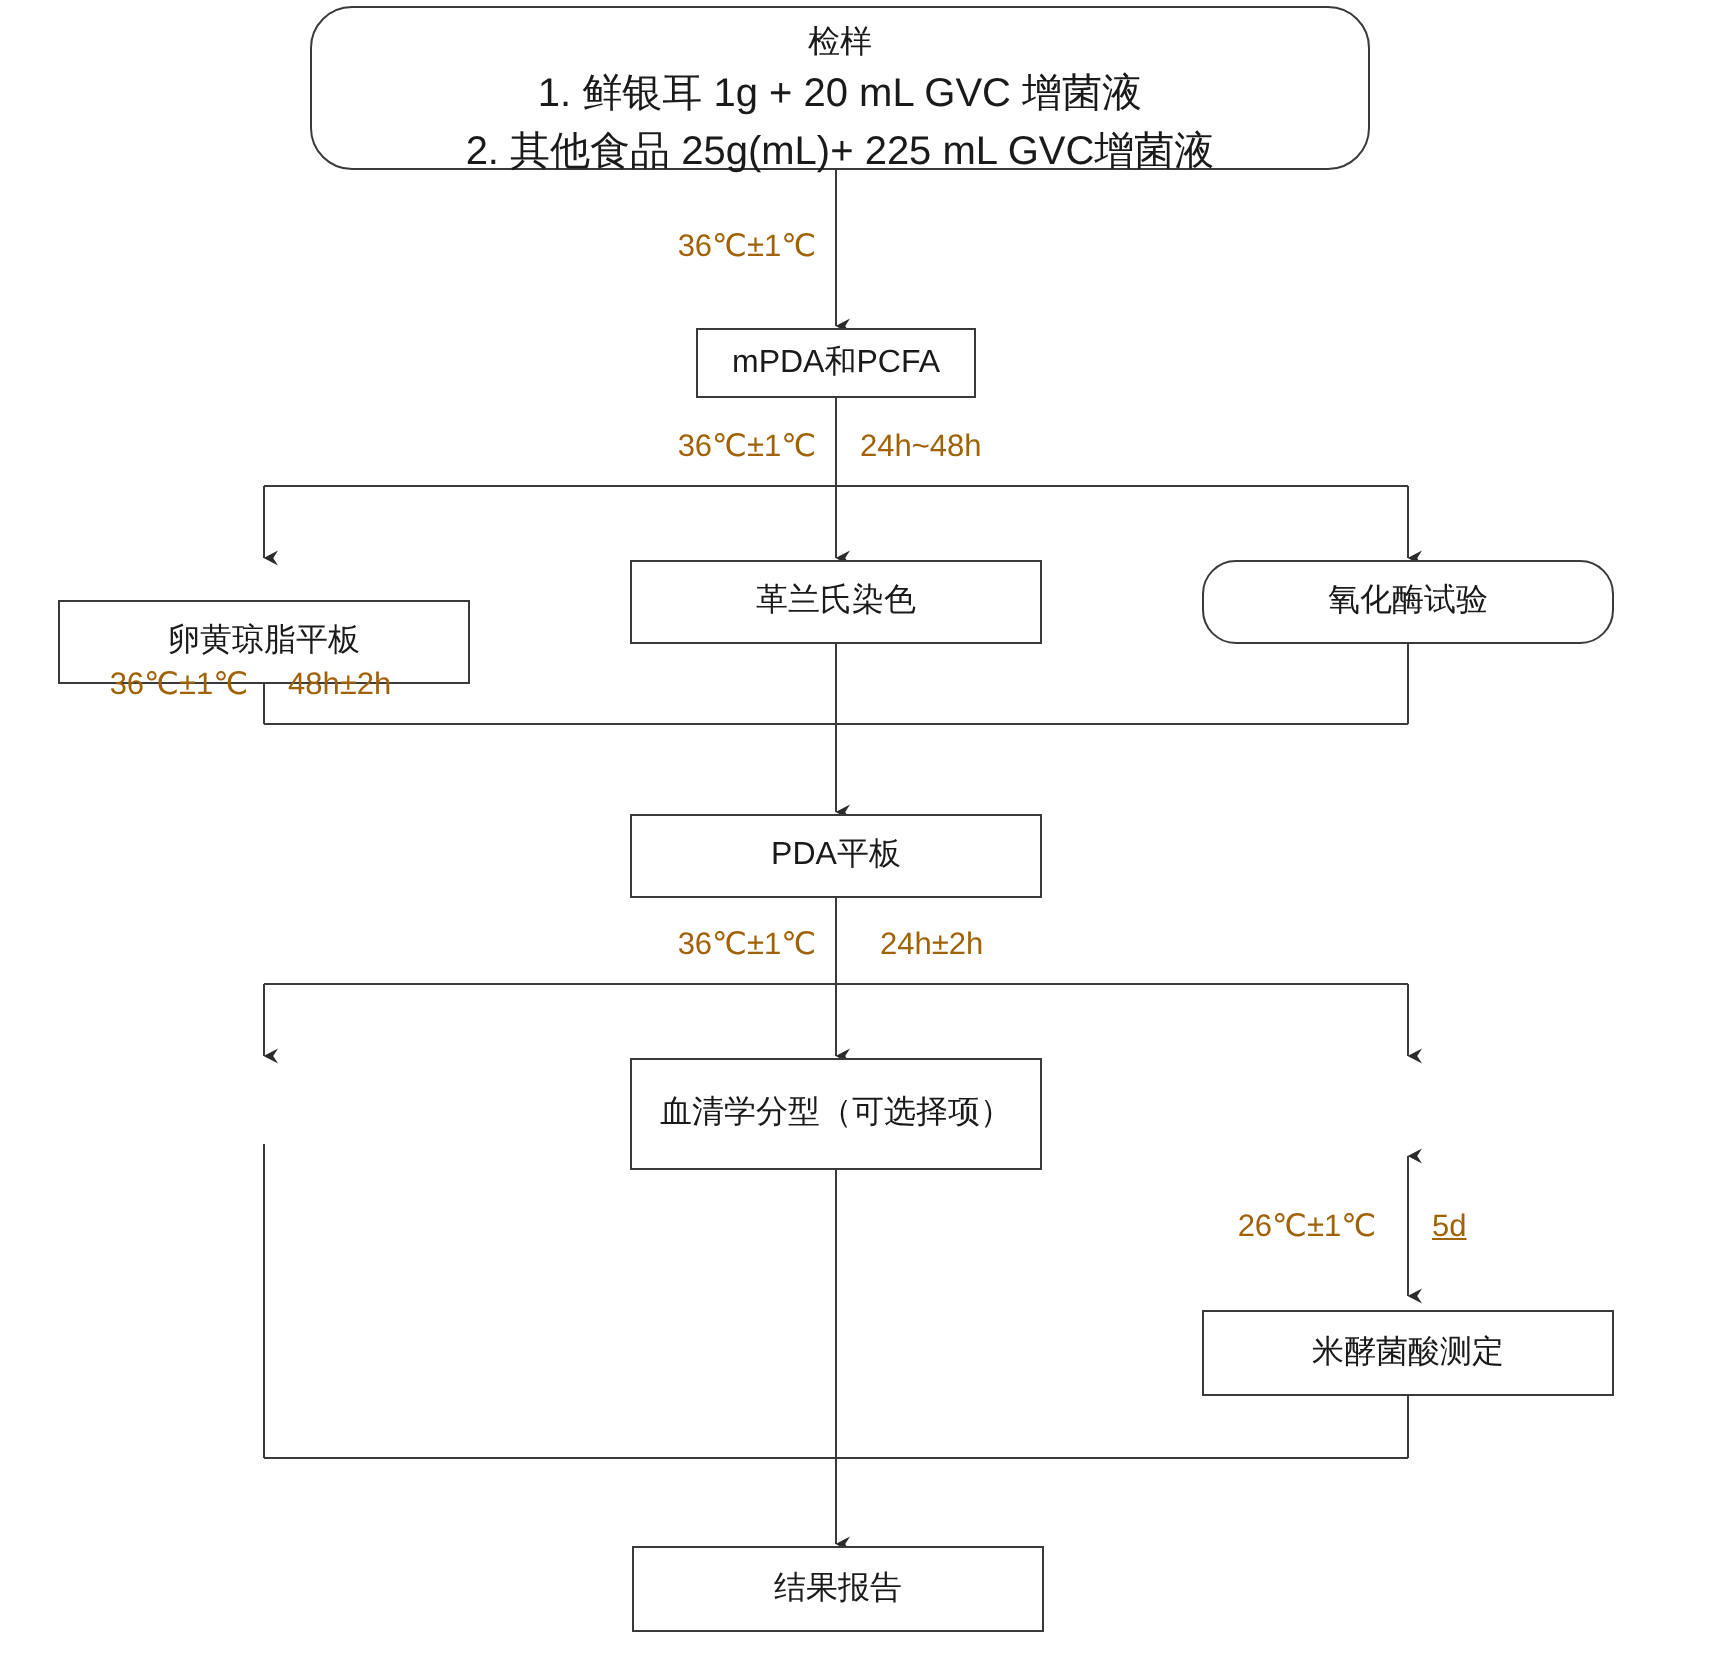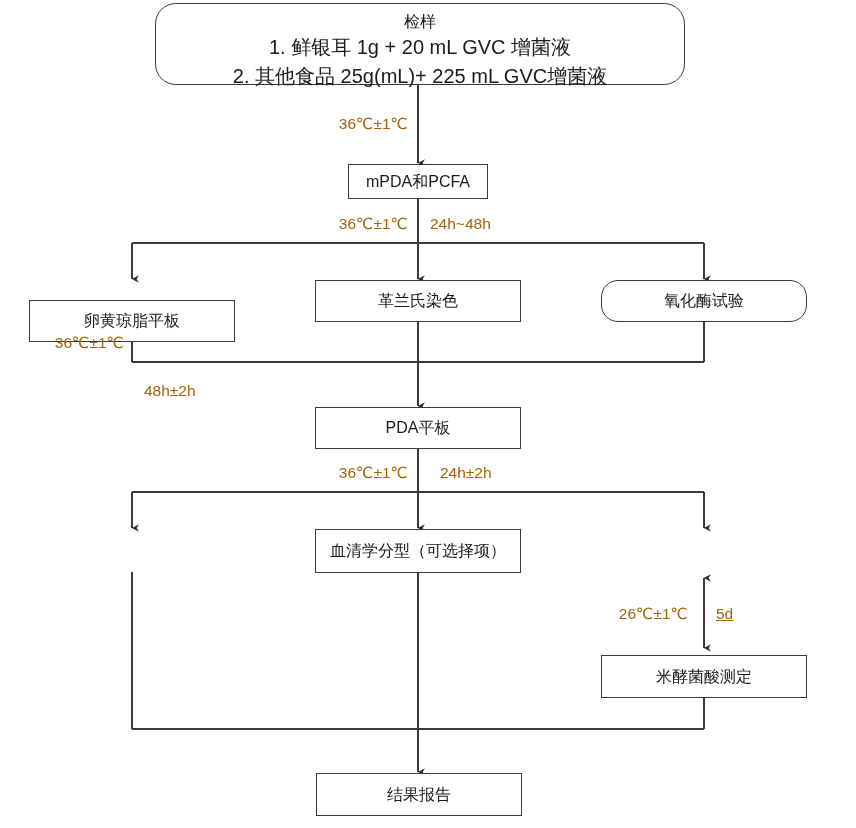--- a/index.html
+++ b/index.html
@@ -135,34 +135,34 @@
 
   <div class="node-box" style="left:29px; top:280px; width:206px; height:42px;margin-top:20px;">卵黄琼脂平板</div>
 
   <div class="node-box" style="left:315px; top:280px; width:206px; height:42px;">革兰氏染色</div>
 
   <div class="node-box" style="left:601px; top:280px; width:206px; height:42px;border-radius:17px;">氧化酶试验</div>
 
   <div class="node-box" style="left:315px; top:407px; width:206px; height:42px;">PDA平板</div>
 
 
-  <div class="node-box" style="left:315px; top:529px; width:206px; height:44px;">血清学分型（可选择项）</div>
+  <div class="node-box" style="left:315px; top:529px; width:206px; height:56px;">血清学分型（可选择项）</div>
 
 
   <div class="node-box" style="left:601px; top:655px; width:206px; height:43px;">米酵菌酸测定</div>
 
   <div class="node-box" style="left:316px; top:773px; width:206px; height:43px;">结果报告</div>
 
   <div class="edge-label temp" style="left:218px; top:116px; width:190px;">36℃±1℃</div>
 
   <div class="edge-label temp" style="left:218px; top:216px; width:190px;">36℃±1℃</div>
   <div class="edge-label dur" style="left:430px; top:216px; width:190px;">24h~48h</div>
 
   <div class="edge-label temp" style="left:-60px; top:335px; width:184px;">36℃±1℃</div>
-  <div class="edge-label dur" style="left:144px; top:335px; width:190px;margin-top:48px;">48h±2h</div>
+  <div class="edge-label dur" style="left:144px; top:335px; width:190px;">48h±2h</div>
 
   <div class="edge-label temp" style="left:218px; top:465px; width:190px;">36℃±1℃</div>
   <div class="edge-label dur" style="left:440px; top:465px; width:190px;">24h±2h</div>
 
   <div class="edge-label temp" style="left:504px; top:606px; width:184px;">26℃±1℃</div>
   <div class="edge-label dur" style="left:716px; top:606px; width:120px;text-decoration:underline;">5d</div>
 
 </div>
 
 </body></html>

